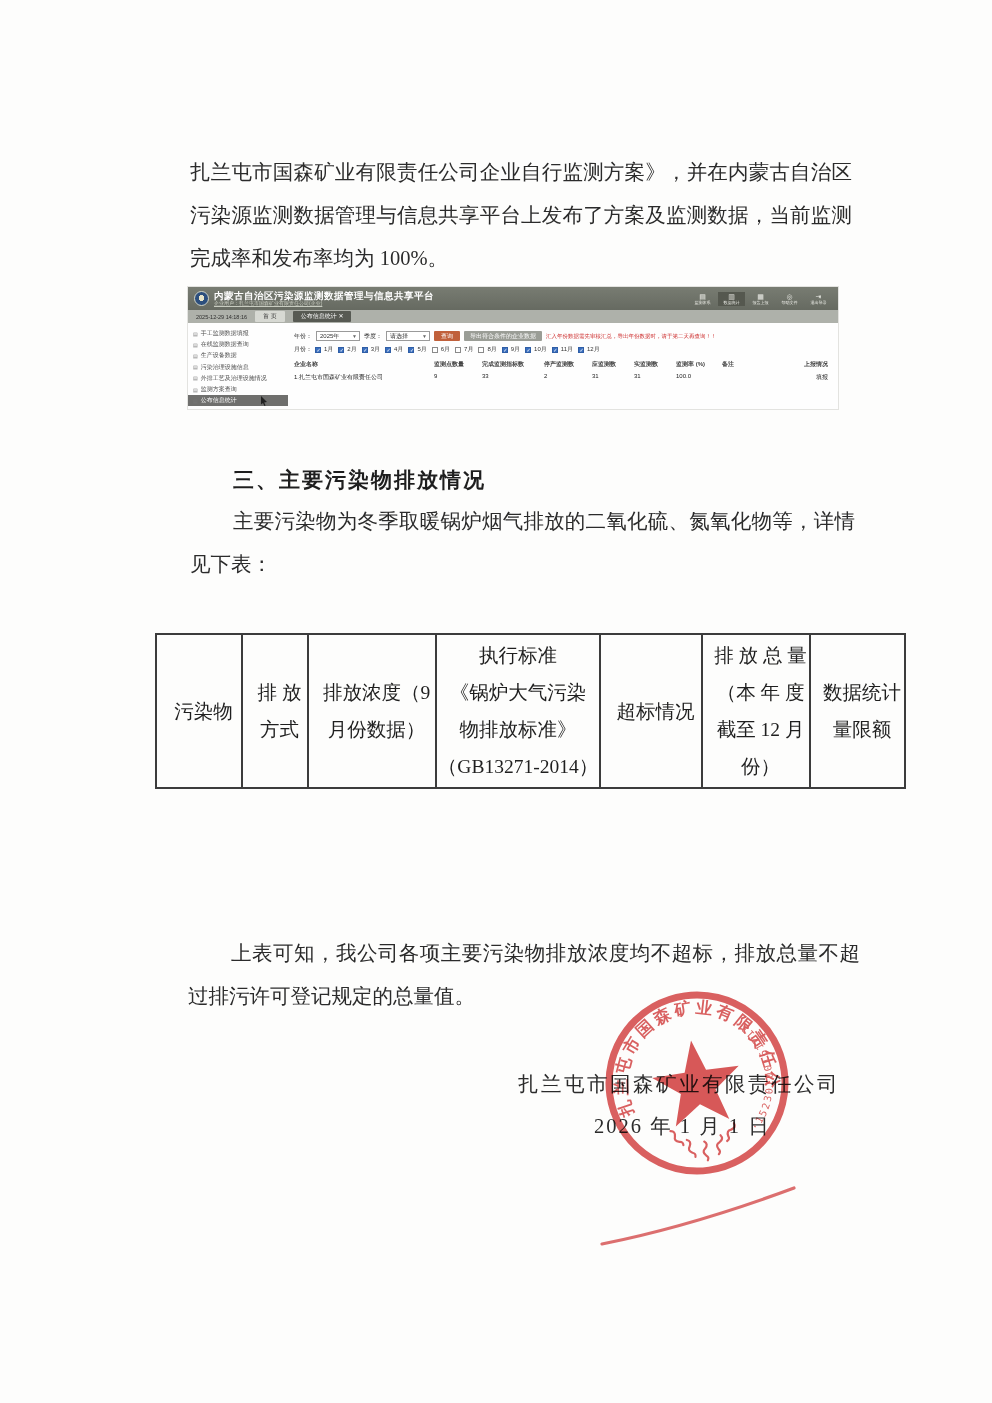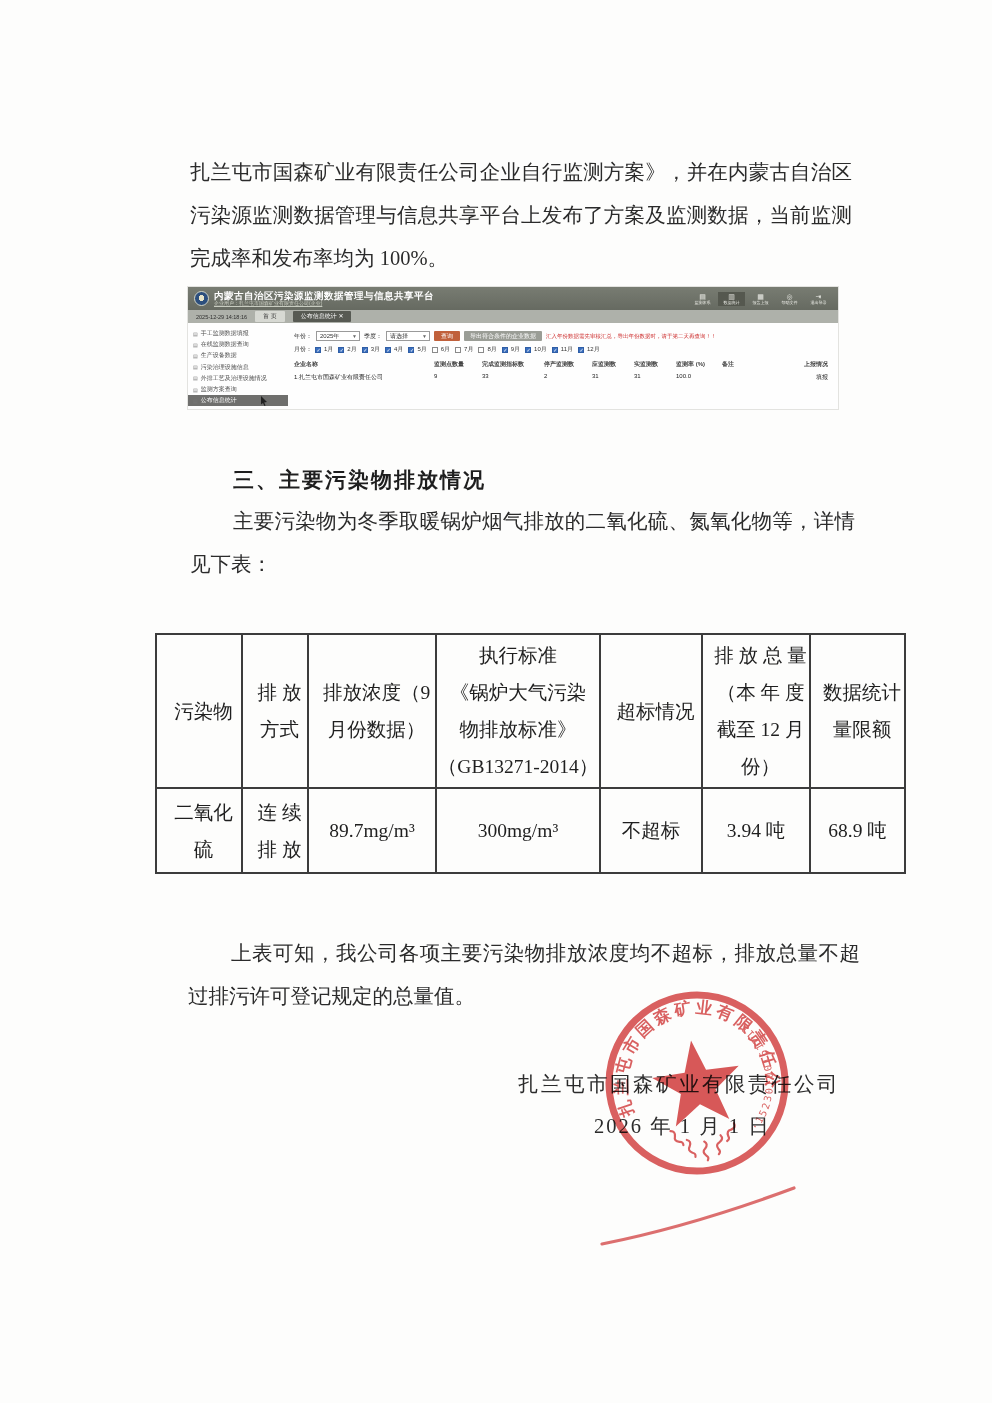--- a/index.html
+++ b/index.html
@@ -309,31 +309,20 @@
 物排放标准》
 （GB13271-2014）</td>
     <td class="tl">超标情况</td>
     <td class="tl">排 放 总 量
 （本 年 度
 截至 12 月
 份）</td>
     <td class="tl">数据统计
 量限额</td>
   </tr>
-  <tr class="r1">
-    <td class="tl">二氧化
-硫</td>
-    <td class="tl">连 续
-排 放</td>
-    <td class="tc">89.7mg/m³</td>
-    <td class="tc">300mg/m³</td>
-    <td class="tc">不超标</td>
-    <td class="tc">3.94 吨</td>
-    <td class="tc">68.9 吨</td>
-  </tr>
 </tbody>
   </table>
 
 <div id="para3" class="para">上表可知，我公司各项主要污染物排放浓度均不超标，排放总量不超过排污许可登记规定的总量值。</div>
 
 <div id="sig-company">扎兰屯市国森矿业有限责任公司</div>
 <div id="sig-date">2026 年 1 月 1 日</div>
 
 <svg class="stampwrap" width="220" height="210" viewBox="0 0 220 210">
   <g transform="rotate(-8 107 103)" opacity="0.88">

